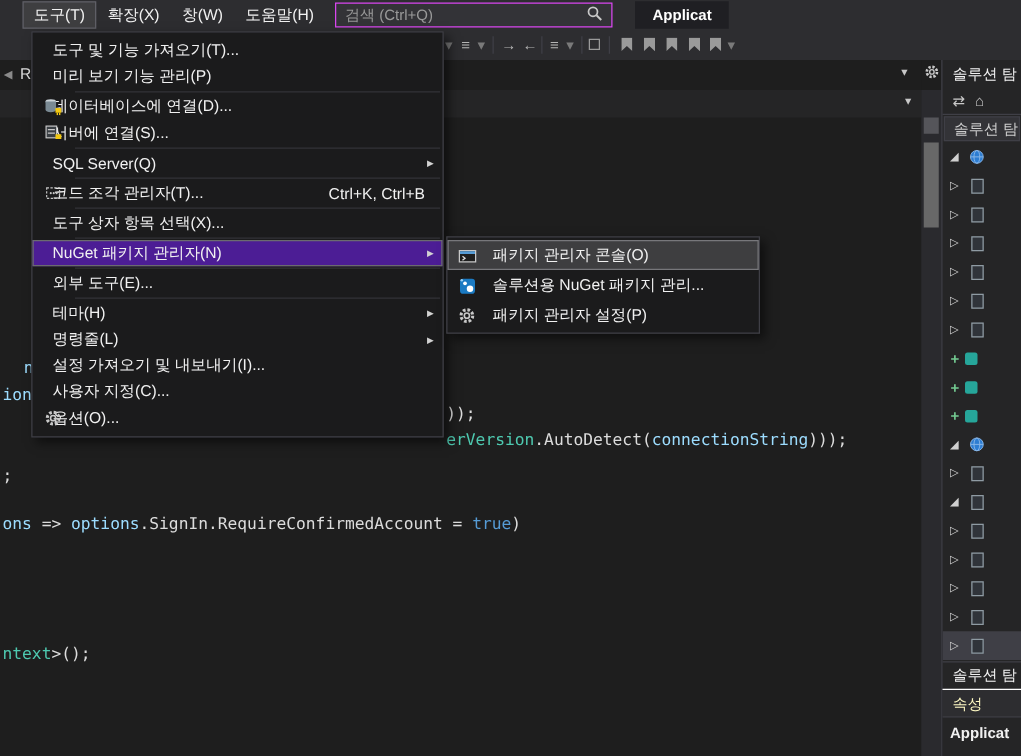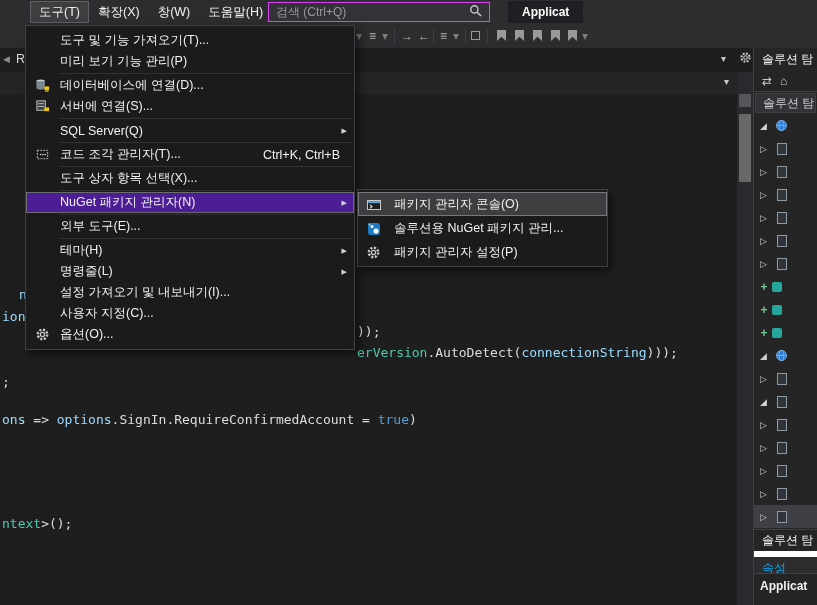--- a/index.html
+++ b/index.html
@@ -1,20 +1,20 @@
 <!DOCTYPE html>
 <html><head>
 <meta charset="utf-8">
 <style>
   *{margin:0;padding:0;box-sizing:border-box}
   html,body{width:817px;height:605px;overflow:hidden}
   body{position:relative;background:#1e1e1e;font-family:"Liberation Sans","DejaVu Sans",sans-serif;font-size:12px;color:#f1f1f1}
 
   
-  .menubar{position:absolute;left:0;top:0;width:817px;height:24px;background:#2d2d30;display:flex;align-items:center;padding-left:30px;z-index:5}
+  .menubar{position:absolute;left:0;top:0;width:817px;height:24px;background:#2d2d30;display:flex;align-items:center;padding-left:18px;z-index:5}
   .mb-item{padding:0 9px;height:22px;line-height:22px;font-size:12.5px;color:#f1f1f1;white-space:nowrap}
   .mb-item.active{background:#3e3e40;outline:1px solid #5f5f66;outline-offset:-1px}
   .search-box{position:absolute;left:268px;top:2px;width:222px;height:20px;background:#333337;border:1px solid #d946ef;display:flex;align-items:center;padding:0 7px;z-index:6}
   .sb-text{flex:1;color:#999;font-size:12px;white-space:nowrap;overflow:hidden}
   .app-title{position:absolute;left:508px;top:1px;height:22px;padding:0 14px;background:#1f1f23;display:flex;align-items:center;font-weight:bold;font-size:12px;color:#fff;z-index:6}
 
   
   .toolbar{position:absolute;left:0;top:24px;width:817px;height:24px;background:#2d2d30;z-index:4}
   .tb-icon{position:absolute;top:4px;font-size:12px;line-height:16px;color:#b5b5b5}
   .tb-icon.dim{color:#7a7a7a}
@@ -46,26 +46,26 @@
   .se-search{height:20px;margin:1px 1px;background:#333337;border:1px solid #3f3f46;line-height:18px;padding-left:7px;color:#cccccc;font-size:12px;white-space:nowrap;overflow:hidden}
   .se-tree{flex:1;overflow:hidden}
   .se-row{height:23px;display:flex;align-items:center;white-space:nowrap}
   .se-row.sel{background:#3f3f46}
   .tw{width:13px;margin-left:3px;text-align:center;font-size:9px;color:#d0d0d0}
   .ic{display:inline-flex;width:14px;height:14px;align-items:center;justify-content:center;margin-left:4px}
   .doc{width:10px;height:12px;border:1px solid #8f9ba3;background:#30343a;margin-left:7px}
   .razor{width:10px;height:10px;border-radius:2px;background:#26a69a;margin-left:2px}
   .plus{width:12px;text-align:center;color:#73c991;font-weight:bold;font-size:12px;margin-left:4px}
   .se-bottomtab{height:22px;line-height:21px;border-top:1px solid #3f3f46;padding-left:8px;font-size:12px;color:#f1f1f1;white-space:nowrap;overflow:hidden}
-  .props-header{height:22px;line-height:22px;background:#2d2d30;border-top:6px solid #ffffff;padding-left:8px;font-size:12px;color:#0ea5e9}
+  .props-header{height:22px;line-height:22px;background:#2d2d30;border-top:1px solid #ffffff;padding-left:8px;font-size:12px;color:#fef9c3}
   .props-content{flex:0 0 32px;background:#252526;padding:5px 6px;font-weight:bold;font-size:12px;color:#f1f1f1;border-top:1px solid #3f3f46;white-space:nowrap;overflow:hidden}
 
   
   .menu{position:absolute;left:25px;top:25px;width:330px;background:#1b1b1c;border:1px solid #3f3f46;box-shadow:4px 4px 8px rgba(0,0,0,.5);padding:4px 0;z-index:20}
-  .menu-item{position:relative;height:21px;display:flex;align-items:center;padding:0 14px 0 34px;font-size:12.5px;color:#f1f1f1;white-space:nowrap}
+  .menu-item{position:relative;height:21px;display:flex;align-items:center;padding:0 14px 0 16px;font-size:12.5px;color:#f1f1f1;white-space:nowrap}
   .menu-item.hl{background:#4c1d95;outline:1px solid #6b6b6f;outline-offset:-1px}
   .mi-icon{position:absolute;left:8px;top:2px;width:17px;height:17px;display:flex;align-items:center;justify-content:center}
   .mi-shortcut{margin-left:auto;padding-left:20px;color:#f1f1f1}
   .mi-arrow{position:absolute;right:7px;top:50%;transform:translateY(-50%);font-size:7px;color:#d2d2d2}
   .menu-sep{height:1px;background:#333337;margin:1px 2px 1px 34px}
 
   
   .submenu{position:absolute;left:357px;top:189px;width:251px;background:#1b1b1c;border:1px solid #3f3f46;box-shadow:4px 4px 8px rgba(0,0,0,.5);padding:2px 0;z-index:21}
   .submenu .menu-item{height:24px;padding-left:36px}
   .submenu .mi-icon{left:7px;top:4px}

